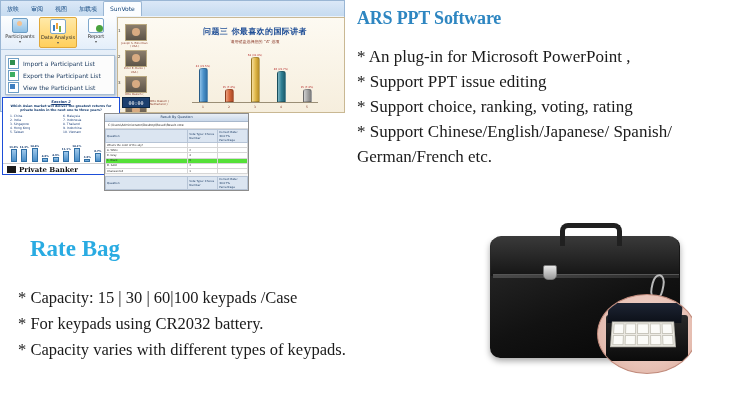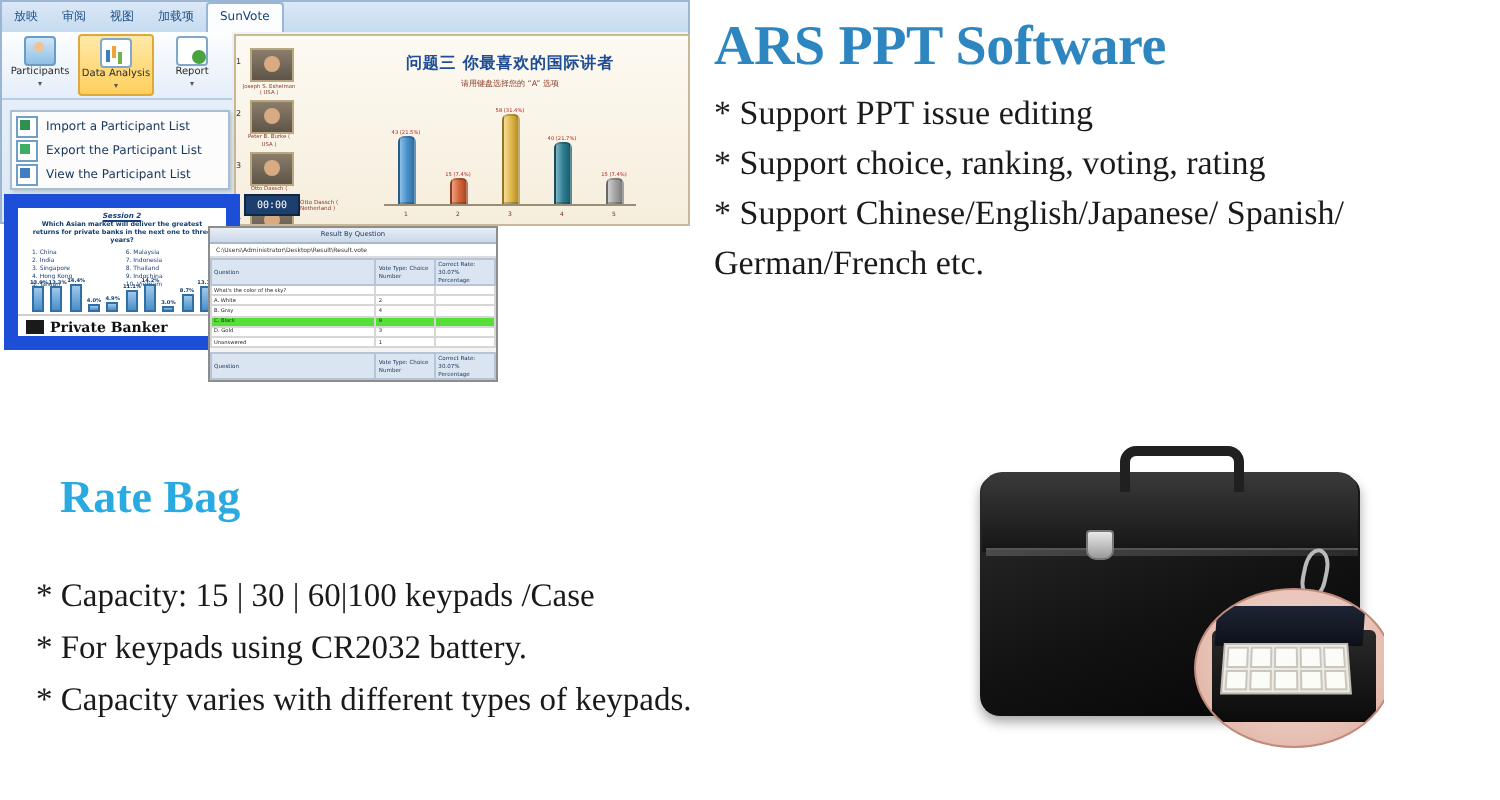--- a/index.html
+++ b/index.html
@@ -272,21 +272,21 @@
     text-align: center;
     font-family: "DejaVu Sans", sans-serif;
   }
 
   
   .pb-slide {
     position: absolute;
     left: 2px; top: 97px;
     width: 118px; height: 78px;
     background: #ffffff;
-    border: 7px solid #1d4ed8;
+    border: 1px solid #1d4ed8;
     box-sizing: border-box;
     overflow: hidden;
   }
   .pb-head {
     text-align: center;
     margin-top: 2px;
   }
   .pb-session {
     font-size: 3.6px;
     font-weight: bold;
@@ -415,21 +415,21 @@
   .xls-sec { height: 2px; }
 
   
   .rt-head {
     position: absolute;
     font-family: "Liberation Serif", serif;
     font-weight: bold;
   }
   #ars-title {
     left: 357px; top: 8px;
-    font-size: 28px;
+    font-size: 18px;
     color: #2e86c1;
     letter-spacing: -.2px;
   }
   #ars-list {
     position: absolute;
     left: 357px; top: 44px;
     width: 390px;
     font-size: 17px;
     line-height: 25px;
     color: #1a1a1a;
@@ -796,20 +796,21 @@
           <td></td>
         </tr>
 
       </tbody>
         </table>
     </div>
   </div>
 
   <div class="rt-head" id="ars-title">ARS PPT Software</div>
   <div id="ars-list">
+    <div>* An plug-in for Microsoft PowerPoint ,</div>
     <div>* Support PPT issue editing</div>
     <div>* Support choice, ranking, voting, rating</div>
     <div class="wrapline">* Support Chinese/English/Japanese/ Spanish/ German/French etc.</div>
   </div>
 
   <div class="rt-head" id="carry-title">Rate Bag</div>
   <div id="carry-list">
     <div>* Capacity: 15 | 30 | 60|100 keypads /Case</div>
     <div>* For keypads using CR2032 battery.</div>
     <div>* Capacity varies with different types of keypads.</div>

